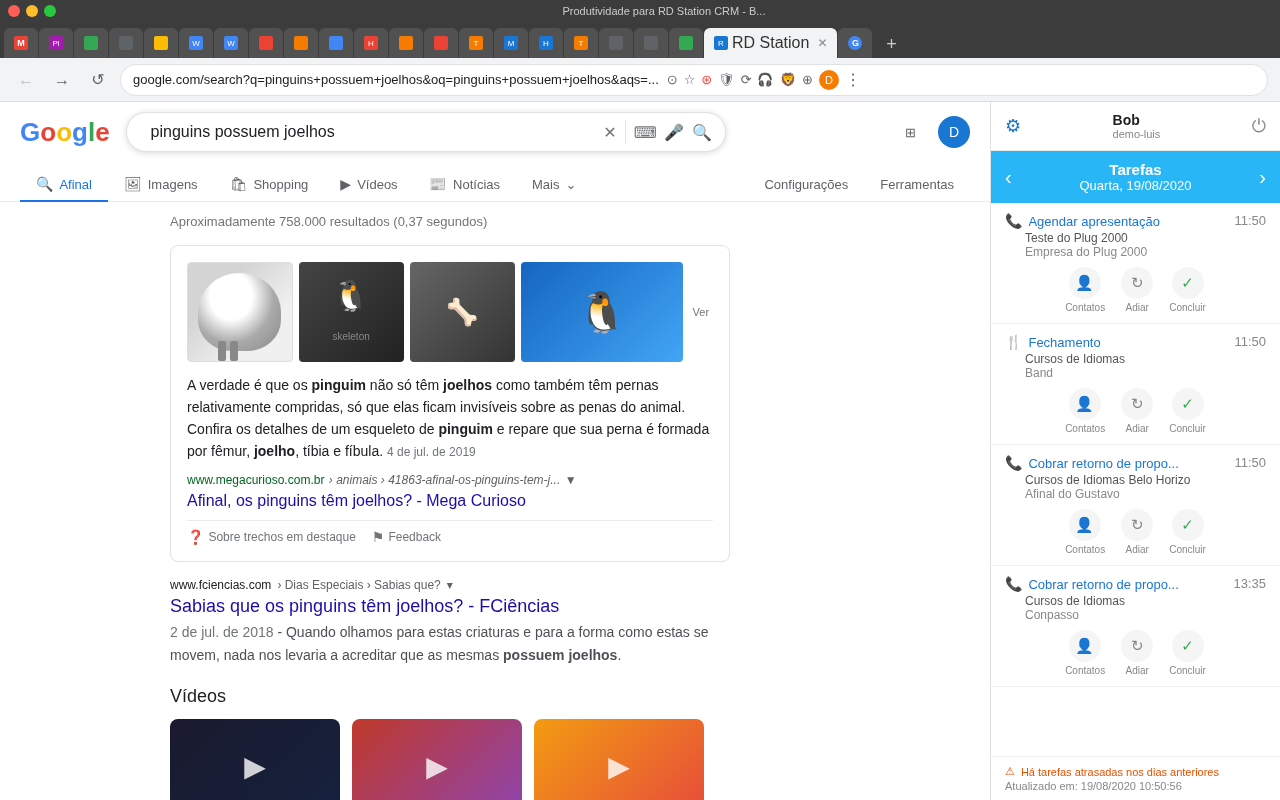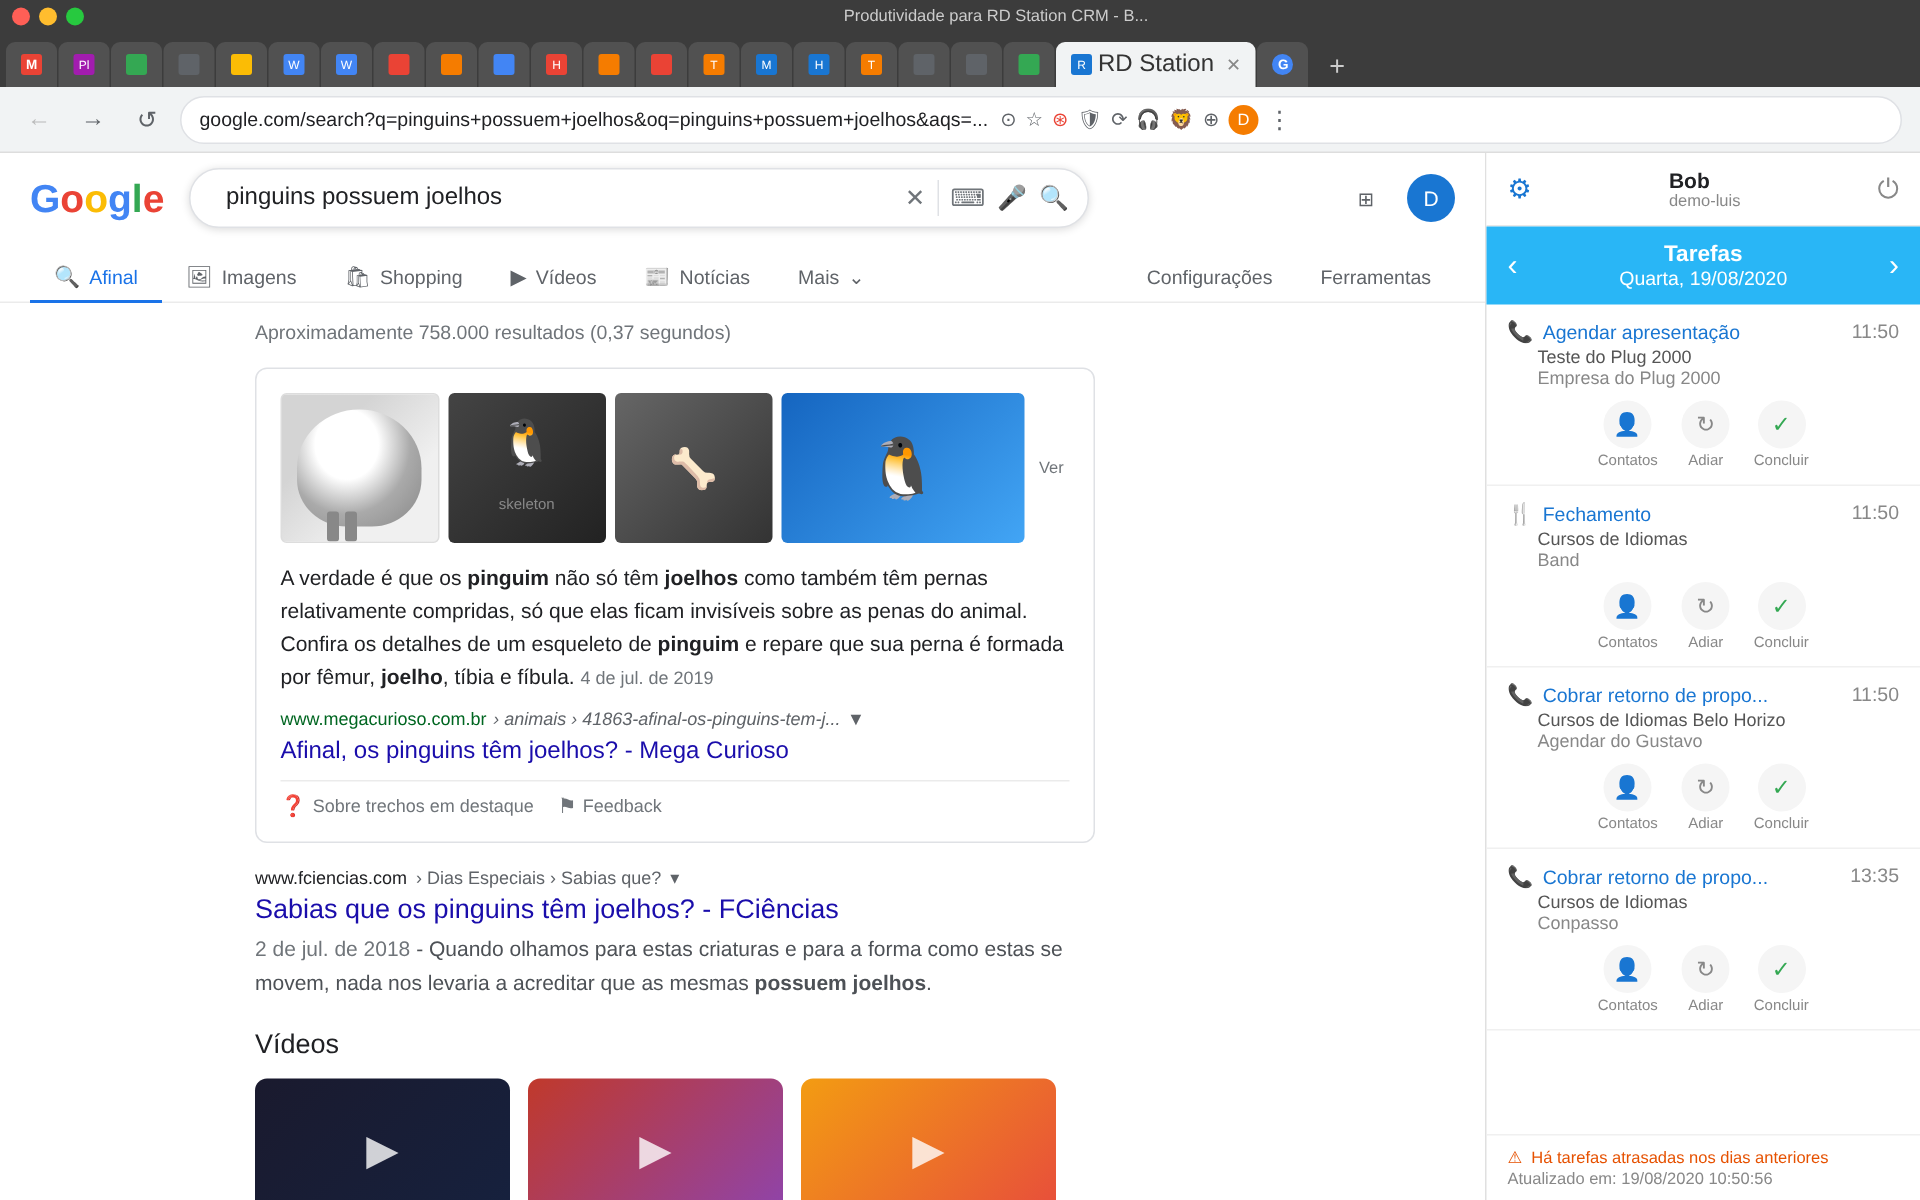--- a/index.html
+++ b/index.html
@@ -440,21 +440,21 @@
 
         <div class="task-item">
           <div class="task-header">
             <div class="task-title-row">
               <span class="task-icon task-icon-phone">📞</span>
               <span class="task-title">Cobrar retorno de propo...</span>
             </div>
             <span class="task-time">11:50</span>
           </div>
           <div class="task-subtitle">Cursos de Idiomas Belo Horizo</div>
-          <div class="task-company">Agendar do Gustavo</div>
+          <div class="task-company">Afinal do Gustavo</div>
           <div class="task-actions">
             <div class="task-action">
               <div class="task-action-icon">👤</div>
               <span class="task-action-label">Contatos</span>
             </div>
             <div class="task-action">
               <div class="task-action-icon">↻</div>
               <span class="task-action-label">Adiar</span>
             </div>
             <div class="task-action">

